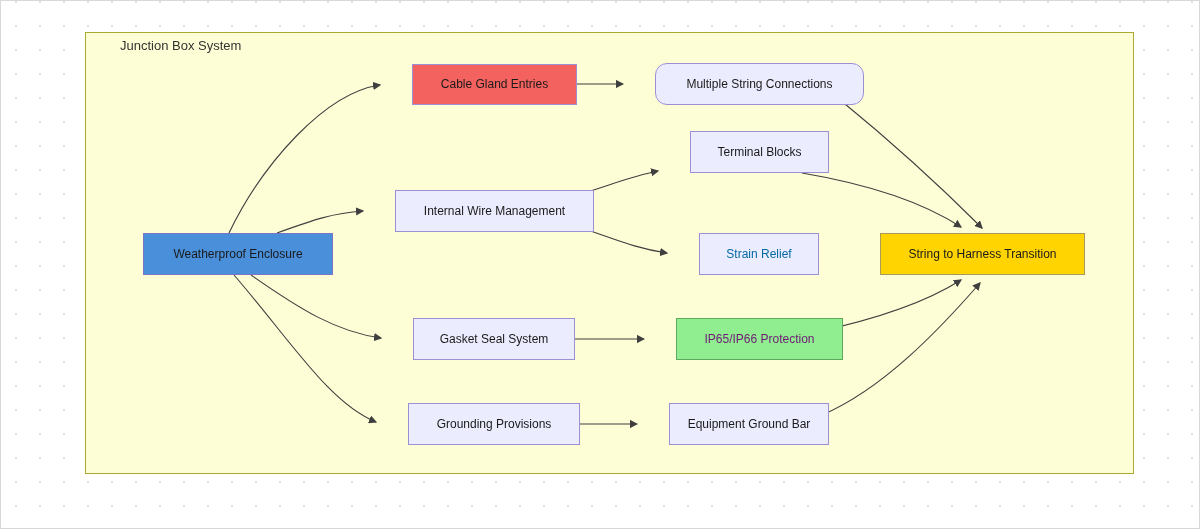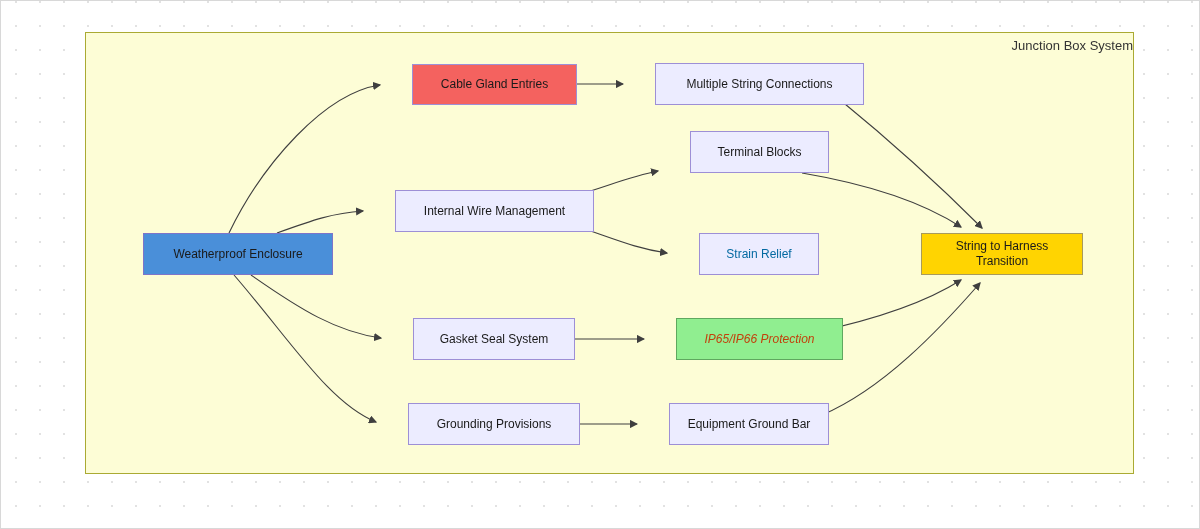--- a/index.html
+++ b/index.html
@@ -19,23 +19,24 @@
   .subgraph {
     position: absolute;
     box-sizing: border-box;
     border: 1px solid;
   }
   .subgraph-title {
     position: absolute;
     top: 5px;
     left: 0;
     width: 100%;
-    text-align: right;
+    text-align: left;
     font-size: 13px;
     line-height: 16px;
+    padding-left: 34px;
   }
   .edge-layer {
     position: absolute;
     top: 0; left: 0;
     width: 1200px;
     height: 529px;
     pointer-events: none;
   }
   .edge-layer path.edge {
     fill: none;
@@ -85,42 +86,42 @@
       <path d="M 821,414 C 882,388 938,329 979,282" class="edge" stroke="#3f3f3f" marker-end="url(#arrowhead)"></path>
     </svg>
 
   <div id="node-layer">
       <div class="node" style="left: 115px; top: 232px; width: 190px; height: 42px; background: rgb(74, 143, 217); border-color: rgb(125, 116, 201);">
         <span style="color: rgb(26, 26, 26);">Weatherproof Enclosure</span>
       </div>
       <div class="node" style="left: 384px; top: 63px; width: 165px; height: 41px; background: rgb(244, 98, 95); border-color: rgb(157, 143, 214);">
         <span style="color: rgb(26, 26, 26);">Cable Gland Entries</span>
       </div>
-      <div class="node" style="left: 627px; top: 62px; width: 209px; height: 42px; background: rgb(236, 236, 255); border-color: rgb(157, 143, 214);">
+      <div class="node" style="left: 627px; top: 62px; width: 209px; height: 42px; background: rgb(236, 236, 255); border-color: rgb(157, 143, 214); border-radius: 12px;">
         <span style="color: rgb(26, 26, 26);">Multiple String Connections</span>
       </div>
       <div class="node" style="left: 367px; top: 189px; width: 199px; height: 42px; background: rgb(236, 236, 255); border-color: rgb(157, 143, 214);">
         <span style="color: rgb(26, 26, 26);">Internal Wire Management</span>
       </div>
       <div class="node" style="left: 662px; top: 130px; width: 139px; height: 42px; background: rgb(236, 236, 255); border-color: rgb(157, 143, 214);">
         <span style="color: rgb(26, 26, 26);">Terminal Blocks</span>
       </div>
       <div class="node" style="left: 671px; top: 232px; width: 120px; height: 42px; background: rgb(236, 236, 255); border-color: rgb(157, 143, 214);">
         <span style="color: #0369a1;">Strain Relief</span>
       </div>
       <div class="node" style="left: 385px; top: 317px; width: 162px; height: 42px; background: rgb(236, 236, 255); border-color: rgb(157, 143, 214);">
         <span style="color: rgb(26, 26, 26);">Gasket Seal System</span>
       </div>
       <div class="node" style="left: 648px; top: 317px; width: 167px; height: 42px; background: rgb(144, 238, 144); border-color: rgb(95, 168, 95);">
-        <span style="color: #c2410c; font-style: italic;">IP65/IP66 Protection</span>
+        <span style="color: #701a75;">IP65/IP66 Protection</span>
       </div>
       <div class="node" style="left: 380px; top: 402px; width: 172px; height: 42px; background: rgb(236, 236, 255); border-color: rgb(157, 143, 214);">
         <span style="color: rgb(26, 26, 26);">Grounding Provisions</span>
       </div>
       <div class="node" style="left: 641px; top: 402px; width: 160px; height: 42px; background: rgb(236, 236, 255); border-color: rgb(157, 143, 214);">
         <span style="color: rgb(26, 26, 26);">Equipment Ground Bar</span>
       </div>
-      <div class="node" style="left: 893px; top: 232px; width: 162px; height: 42px; background: rgb(255, 212, 1); border-color: rgb(168, 154, 92);">
+      <div class="node" style="left: 852px; top: 232px; width: 205px; height: 42px; background: rgb(255, 212, 1); border-color: rgb(168, 154, 92);">
         <span style="color: rgb(26, 26, 26);">String to Harness Transition</span>
       </div>
     </div>
 
 </div>
 
 </body></html>

